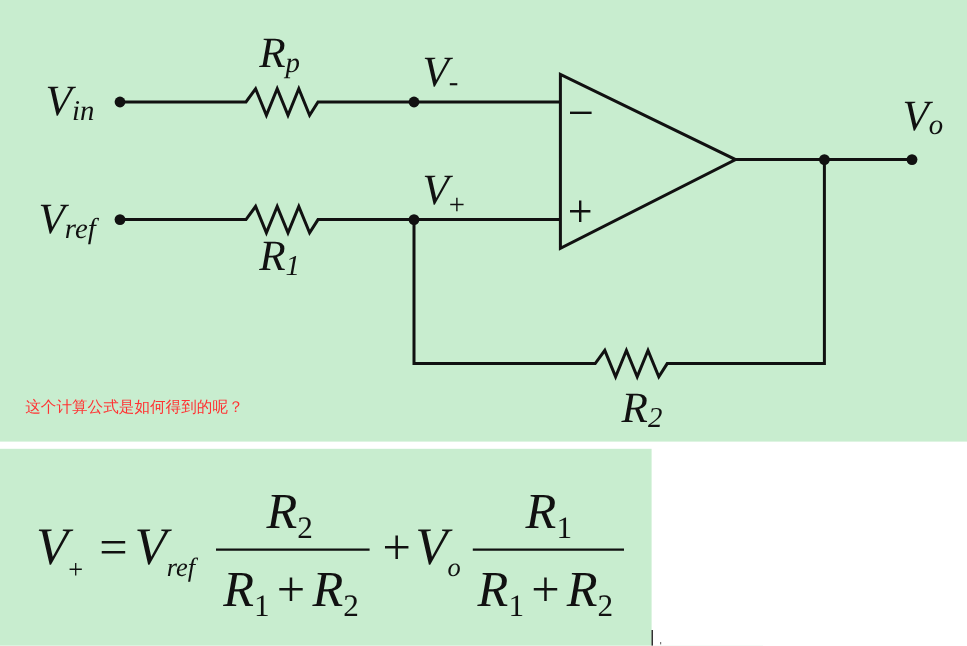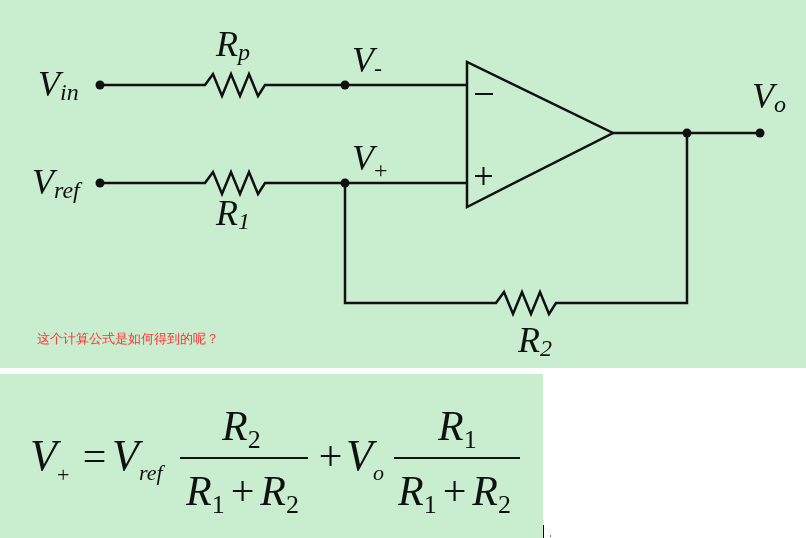--- a/index.html
+++ b/index.html
@@ -1,21 +1,21 @@
 <!DOCTYPE html>
 <html><head>
 <meta charset="utf-8">
 <style>
   html, body { margin: 0; padding: 0; background: #ffffff; }
   body { width: 806px; height: 538px; position: relative; overflow: hidden; }
   .panel-top { position: absolute; left: 0; top: 0; width: 806px; height: 368px; background: #c8edcf; }
   .panel-bottom { position: absolute; left: 0; top: 374px; width: 543px; height: 164px; background: #c8edcf; }
   svg { position: absolute; left: 0; top: 0; }
   .lbl { font-family: "Liberation Serif", "DejaVu Serif", serif; font-style: italic; fill: #111; }
-  .question { position: absolute; left: 21px; top: 330px; font-family: "DejaVu Sans", sans-serif; font-size: 13px; color: #ff3333; margin-left: 16px; }
+  .question { position: absolute; left: 21px; top: 330px; font-family: "DejaVu Sans", sans-serif; font-size: 13px; color: #ff3333; }
   .cursor { position: absolute; left: 543px; top: 525px; width: 1px; height: 13px; background: #000; }
   .dot { position: absolute; left: 550px; top: 535px; width: 1px; height: 2px; background: #777; }
 </style>
 </head>
 <body>
 
 <div class="panel-top"></div>
 <div class="panel-bottom"></div>
 
 <svg width="806" height="538" viewBox="0 0 806 538">

